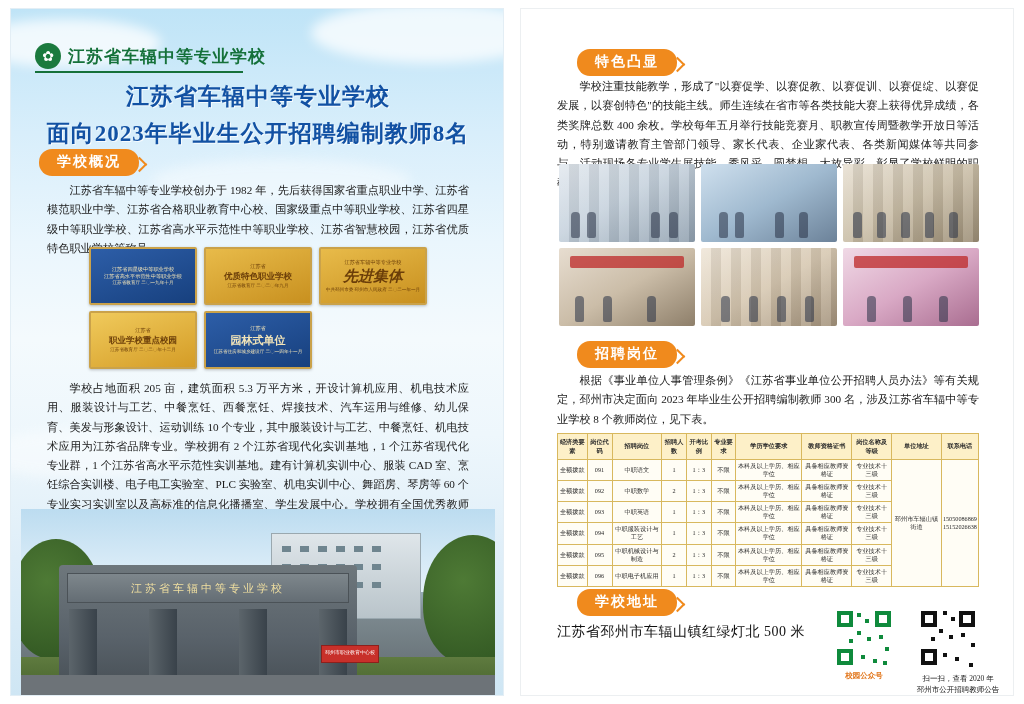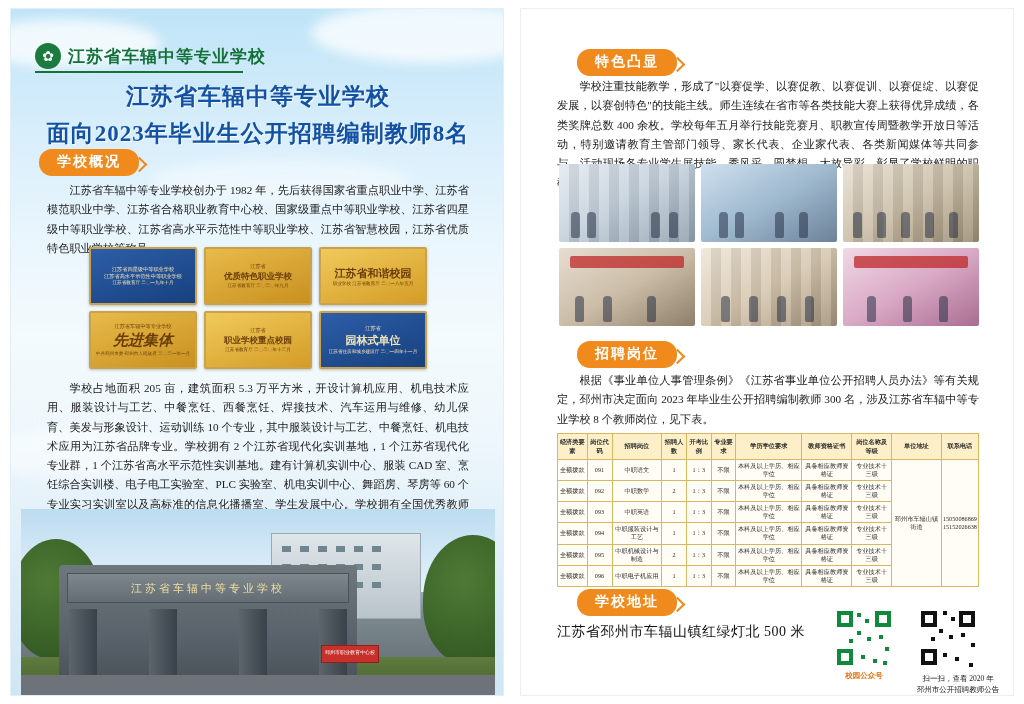--- a/index.html
+++ b/index.html
@@ -320,26 +320,20 @@
         <div class="t1">江苏省四星级中等职业学校</div>
         <div class="t1">江苏省高水平示范性中等职业学校</div>
         <div class="t2">江苏省教育厅
 二〇一九年十月</div>
       </div>
       <div class="plaque gold">
         <div class="t1">江苏省</div>
         <div class="big sm">优质特色职业学校</div>
         <div class="t2">江苏省教育厅
 二〇二〇年九月</div>
-      </div>
-      <div class="plaque gold2">
-        <div class="big md">江苏省和谐校园</div>
-        <div class="t2">职业学校
-江苏省教育厅
-二〇一八年五月</div>
       </div>
       <div class="plaque gold">
         <div class="t1">江苏省车辐中等专业学校</div>
         <div class="big lg">先进集体</div>
         <div class="t2">中共邳州市委  邳州市人民政府
 二〇二一年一月</div>
       </div>
       <div class="plaque gold2">
         <div class="t1">江苏省</div>
         <div class="big sm">职业学校重点校园</div>

